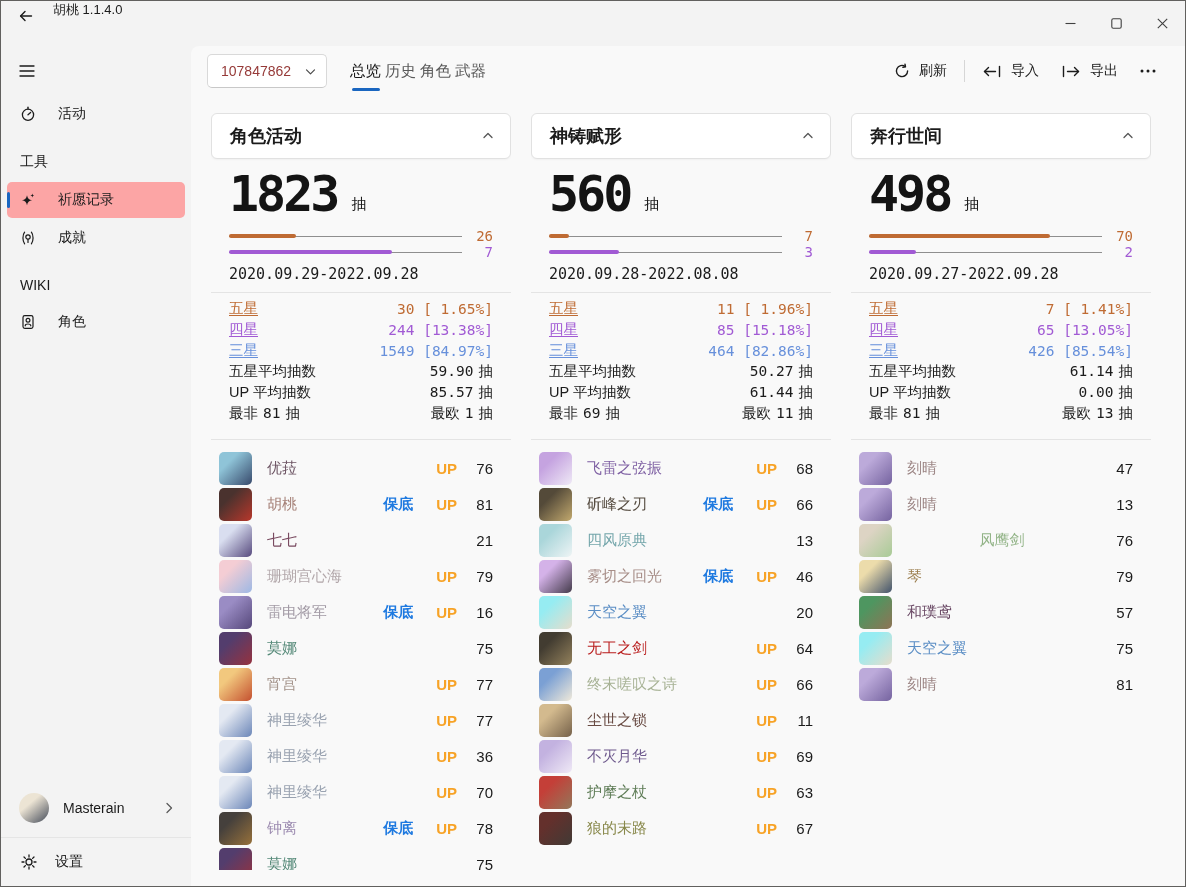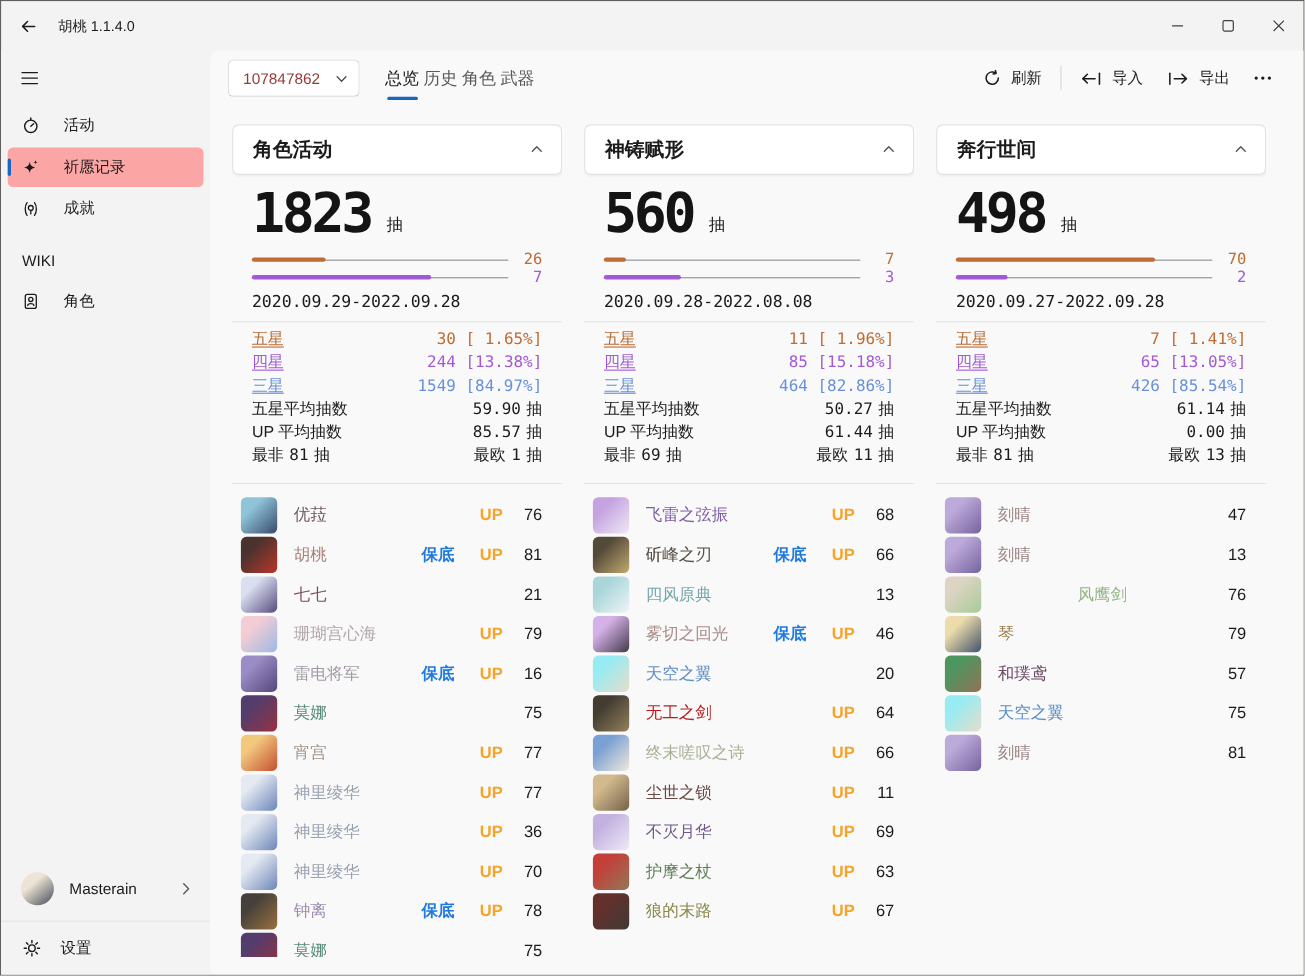--- a/index.html
+++ b/index.html
@@ -3,21 +3,21 @@
 <meta charset="utf-8">
 <style>
   * { margin:0; padding:0; box-sizing:border-box; }
   html,body { width:1186px; height:887px; overflow:hidden; }
   body { font-family:"Liberation Sans", sans-serif; color:#1b1b1b; background:#f3f3f3; }
   .mono { font-family:"DejaVu Sans Mono", monospace; }
 
   .window { width:1186px; height:887px; border:1px solid #61605e; display:flex; flex-direction:column; background:#f3f3f3; }
 
   
-  .titlebar { height:45px; flex:none; display:flex; align-items:center; }
+  .titlebar { height:45px; flex:none; display:flex; }
   .back-btn { width:34px; height:30px; margin-left:8px; border:none; background:transparent; display:flex; align-items:center; justify-content:center; border-radius:5px; }
   .tb-title { font-size:13px; margin-left:10px; color:#1b1b1b; }
   .tb-spacer { flex:1; }
   .win-btn { width:46px; height:45px; border:none; background:transparent; display:flex; align-items:center; justify-content:center; }
   .win-btn svg { stroke:#404040; }
 
   
   .app { flex:1; display:flex; min-height:0; }
 
   
@@ -134,20 +134,21 @@
       </button>
       <nav class="nav">
         <div class="nav-item">
           <svg class="icon" width="16" height="16" viewBox="0 0 16 16" fill="none" stroke="#1b1b1b" stroke-width="1.3" stroke-linecap="round">
               <circle cx="8" cy="8.8" r="5.6"></circle>
               <path d="M8 2.9V1.2"></path>
               <path d="M8 8.8l2.6-2.3"></path>
             </svg>
           <span>活动</span>
         </div>
+        <div class="nav-section">工具</div>
         <div class="nav-item selected">
           <svg class="icon" width="16" height="16" viewBox="0 0 16 16" fill="#1b1b1b">
               <path d="M7 3.2C7.5 6.2 9 7.7 12 8.2 9 8.7 7.5 10.2 7 13.2 6.5 10.2 5 8.7 2 8.2 5 7.7 6.5 6.2 7 3.2Z"></path>
               <path d="M12.3 1.6l.5 1.4 1.4.5-1.4.5-.5 1.4-.5-1.4-1.4-.5 1.4-.5z"></path>
             </svg>
           <span>祈愿记录</span>
         </div>
         <div class="nav-item">
           <svg class="icon" width="16" height="16" viewBox="0 0 16 16" fill="none" stroke="#1b1b1b" stroke-width="1.2" stroke-linecap="round">
               <path d="M4.6 2.2C2.4 5 2.4 11 4.6 13.8"></path>

